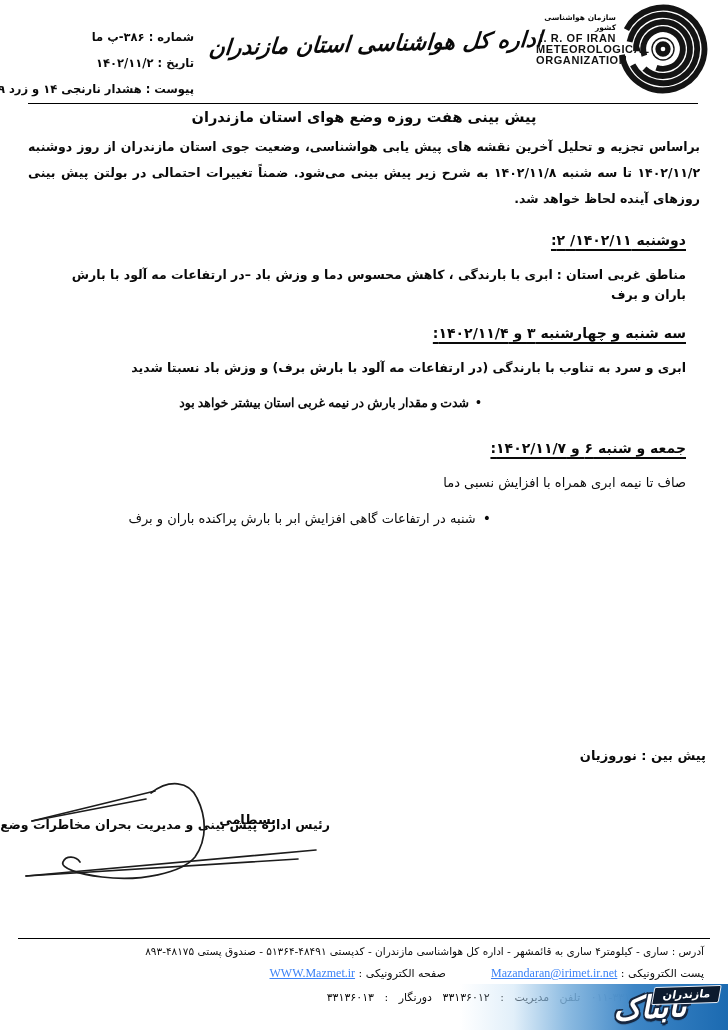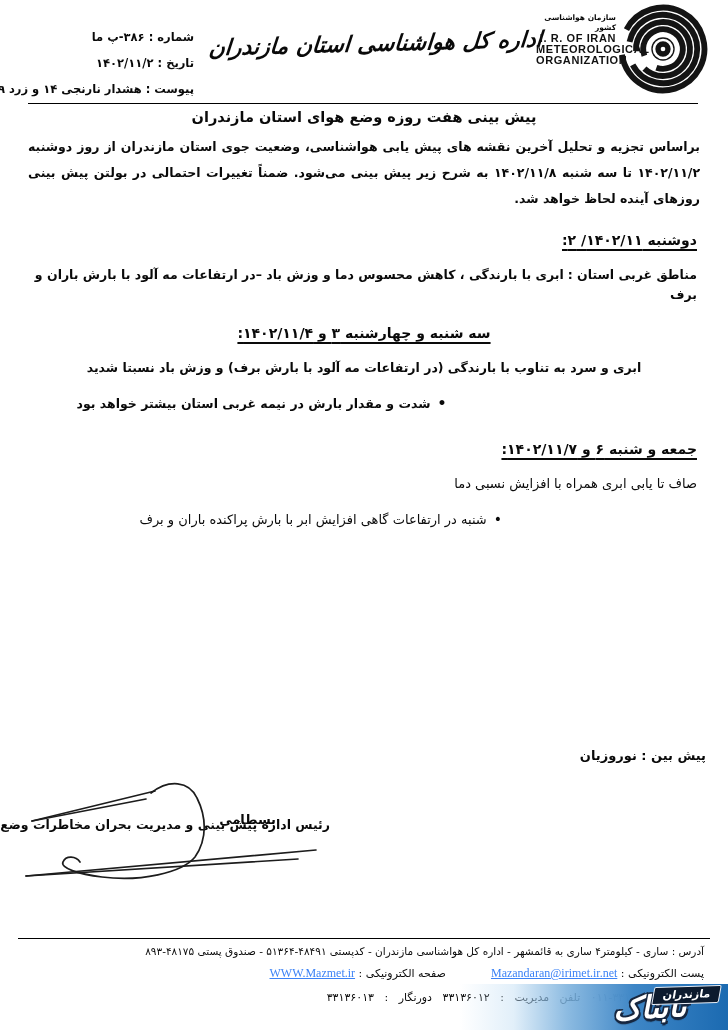--- a/index.html
+++ b/index.html
@@ -39,32 +39,32 @@
     position:absolute; top:109px; left:0; right:0; text-align:center;
     font-size:14.5px; font-weight:bold;
   }
 
   
   .content{position:absolute; top:134px; right:28px; left:28px;}
   .intro{
     margin:0; font-size:12.5px; font-weight:bold; line-height:26px;
     text-align:justify; text-align-last:right;
   }
-  .day-section{margin:3px;}
-  .s1{margin-top:18px;} .s2{margin-top:18px;text-align:center;} .s3{margin-top:17px;}
+  .day-section{margin:14px;}
+  .s1{margin-top:18px;} .s2{margin-top:18px;} .s3{margin-top:17px;}
   .s4{margin-top:25px;} .s5{margin-top:20px;}
   .day-heading{
     font-size:14px; font-weight:bold; line-height:20px; display:inline-block;
     text-decoration:underline; text-underline-offset:4px; text-decoration-thickness:1.5px;
   }
   .day-line{margin-top:15px; font-size:12.5px; font-weight:bold; line-height:20px;}
   .day-line.light{font-weight:normal; font-size:13px;}
   .line-label{padding-left:4px;}
   .bullet-line::before{content:"•"; font-size:14px; padding-left:7px;}
-  .ind1{margin-right:205px;} .ind2{margin-right:195px;}
+  .ind1{margin-right:205px;font-family:Liberation Serif, serif;} .ind2{margin-right:195px;}
 
   .forecaster{
     position:absolute; top:748px; right:22px; font-size:13px; font-weight:bold;
   }
 
   
   .sig-block{position:absolute; top:776px; left:22px; width:312px; height:120px;}
   .sig-svg{position:absolute; top:0; left:0; width:312px; height:120px;}
   .sig-name{position:absolute; top:16px; right:58px; font-size:13px; font-weight:bold;margin-top:20px;}
   .sig-role{position:absolute; top:41px; right:4px; font-size:12.5px; font-weight:bold; white-space:nowrap;}
@@ -164,21 +164,21 @@
 
     <div class="day-section s2">
       <span class="day-heading">سه شنبه و چهارشنبه ۳ و ۱۴۰۲/۱۱/۴:</span>
       <div class="day-line">ابری و سرد به تناوب با بارندگی (در ارتفاعات مه آلود با بارش برف) و وزش باد نسبتا شدید</div>
       <div class="day-line bullet-line ind1">شدت و مقدار بارش در نیمه غربی استان بیشتر خواهد بود</div>
     </div>
 
 
     <div class="day-section s4">
       <span class="day-heading">جمعه و شنبه ۶ و ۱۴۰۲/۱۱/۷:</span>
-      <div class="day-line light">صاف تا یابی ابری همراه با افزایش نسبی دما</div>
+      <div class="day-line light">صاف تا نیمه ابری همراه با افزایش نسبی دما</div>
       <div class="day-line light bullet-line ind2">شنبه در ارتفاعات گاهی افزایش ابر با بارش پراکنده باران و برف</div>
     </div>
 
   </div>
 
   <div class="forecaster">پیش بین : نوروزیان</div>
 
   <div class="sig-block">
     <div class="sig-name">بسطامی</div>
     <div class="sig-role">رئیس اداره پیش بینی و مدیریت بحران مخاطرات وضع هوا</div>

